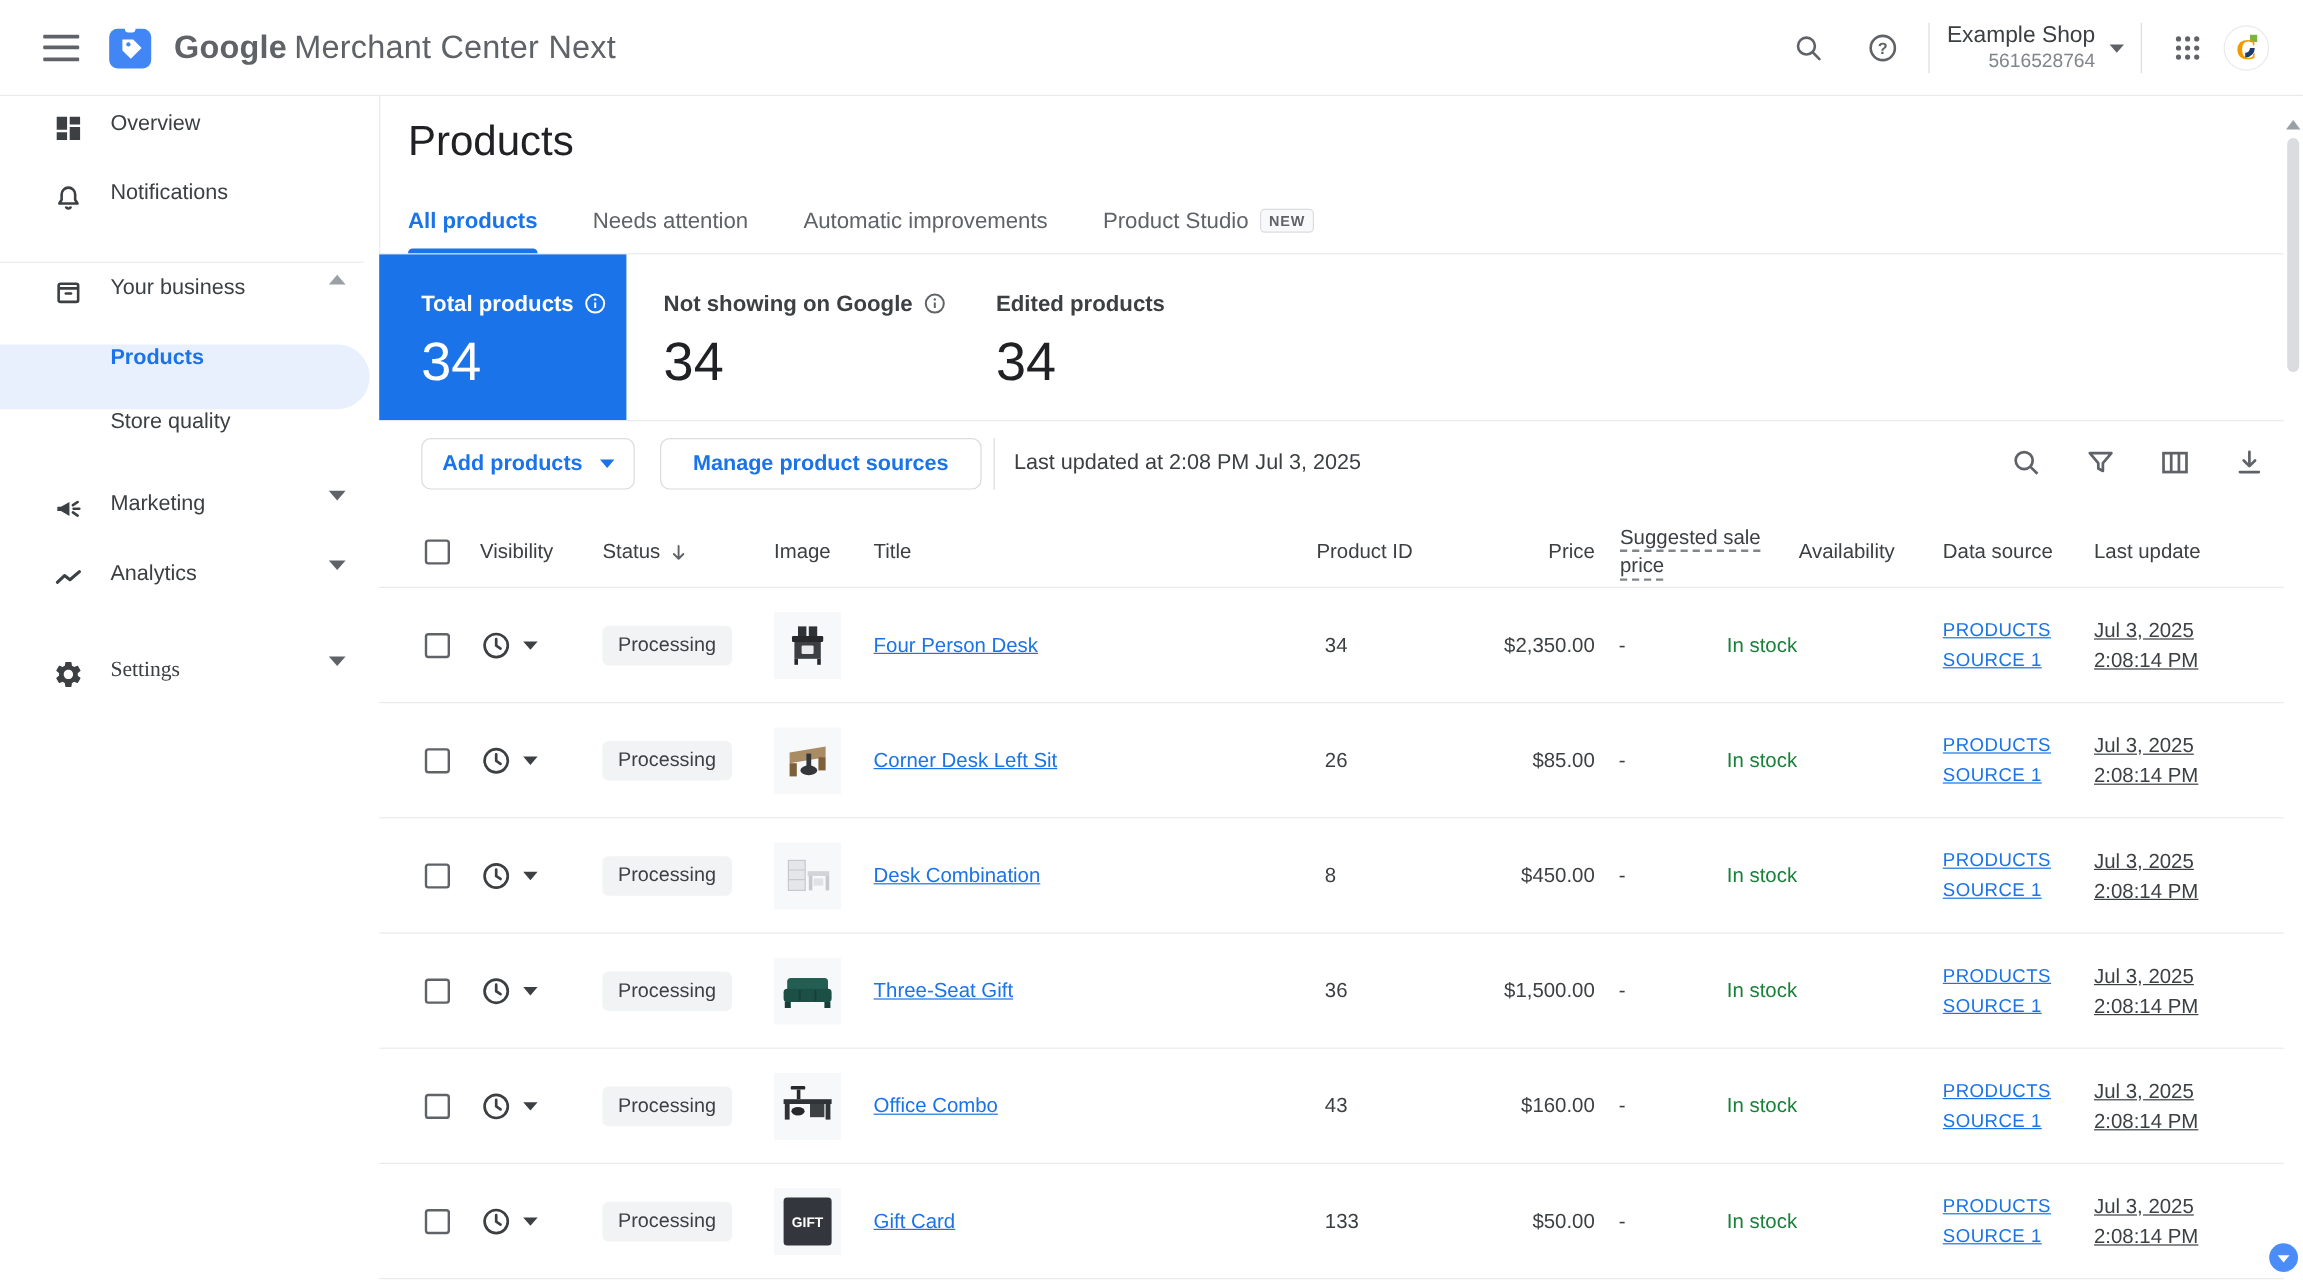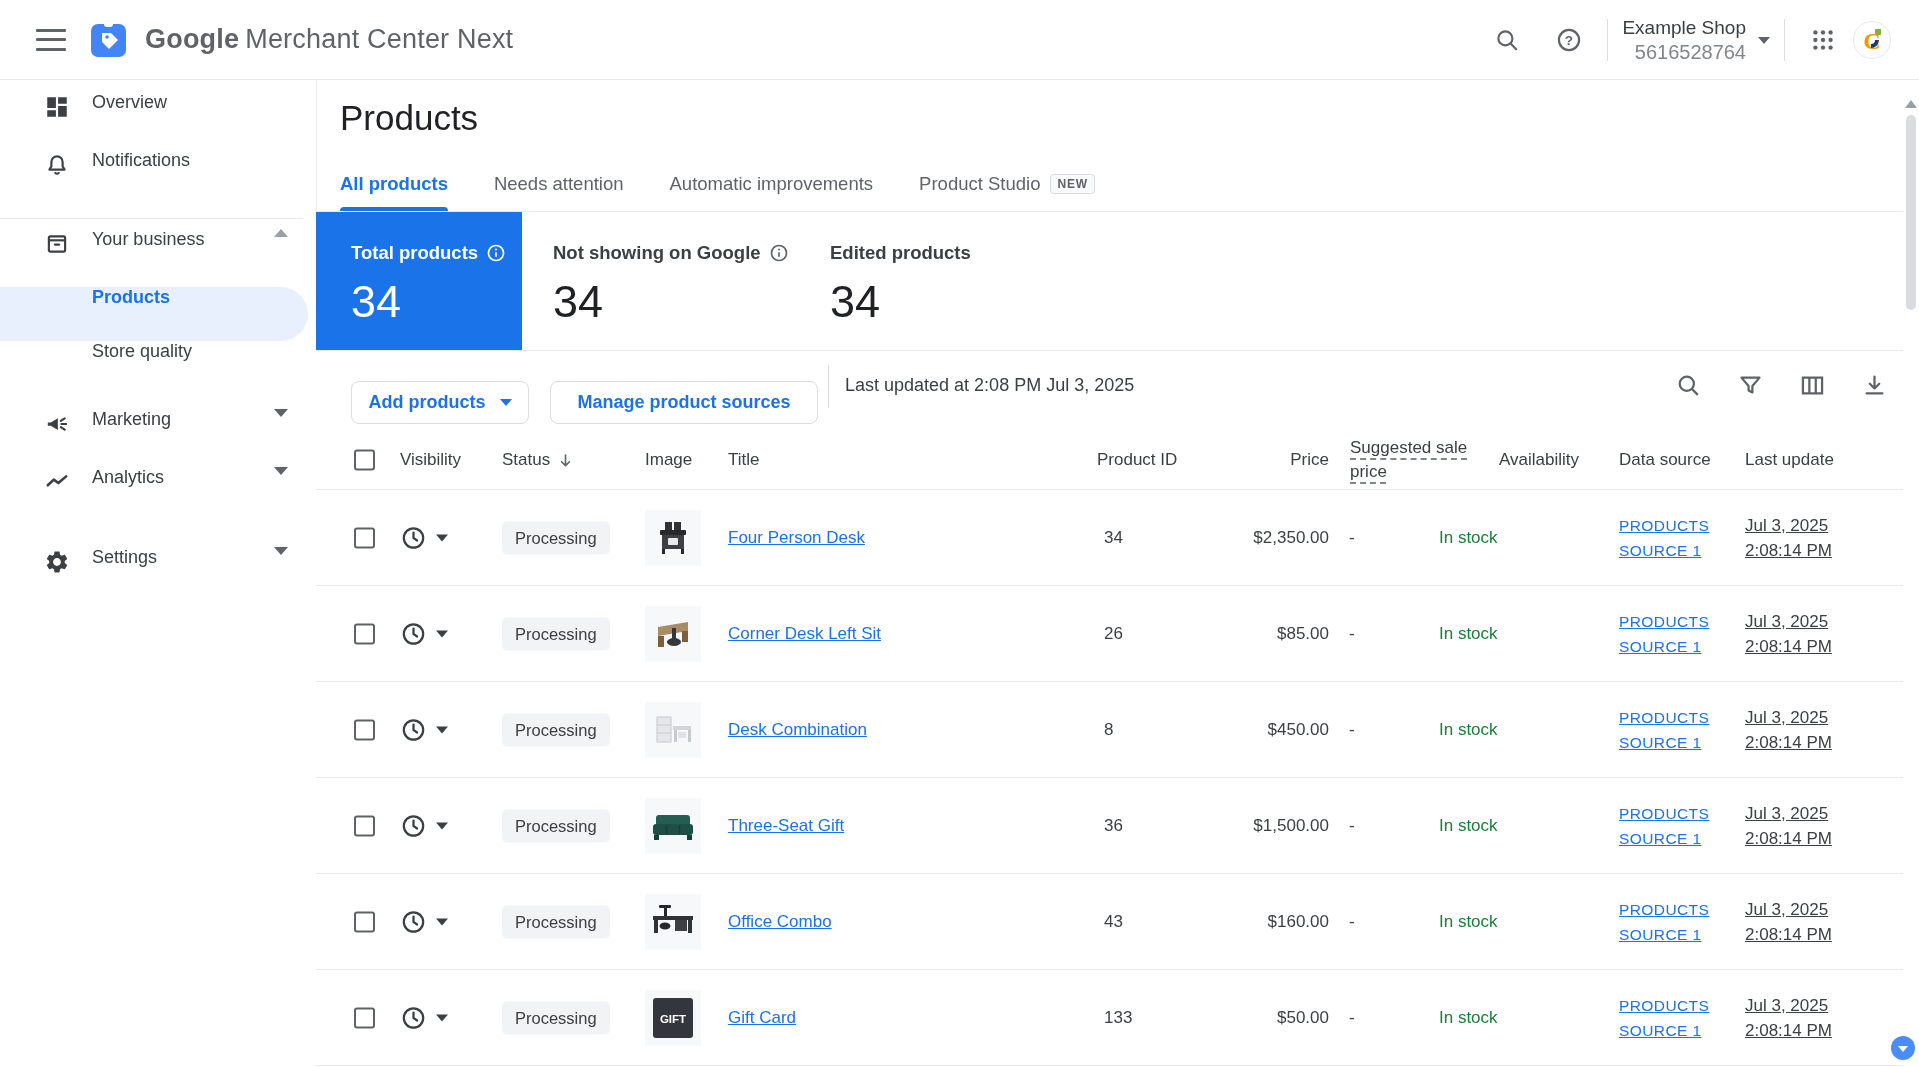--- a/index.html
+++ b/index.html
@@ -14,21 +14,21 @@
   .hamburger span { display:block; height:3px; background:#5f6368; border-radius:1px; }
   .app-logo { width:37px; height:37px; margin-left:24px; }
   .app-title { margin-left:18px; font-size:27px; color:#5f6368; letter-spacing:.2px; white-space:nowrap; }
   .app-title b { font-weight:700; color:#5f6368; margin-right:6px;text-align:right; }
   .appbar-right { position:absolute; right:0; top:0; height:80px; display:flex; align-items:center; }
   .icon-btn { width:48px; height:48px; display:flex; align-items:center; justify-content:center; cursor:pointer; }
   .vdiv { width:1px; height:42px; background:#dadce0; margin:0 14px; }
   .account { text-align:right; display:flex; align-items:center; cursor:pointer; }
   .account-lines { display:flex; flex-direction:column; align-items:flex-end; }
   .account-name { font-size:19px; color:#3c4043; }
-  .account-id { font-size:20px; color:#80868b; margin-top:2px; }
+  .account-id { font-size:16px; color:#80868b; margin-top:2px; }
   .caret-down { width:0; height:0; border-left:6px solid transparent; border-right:6px solid transparent;
     border-top:7px solid #5f6368; margin-left:12px; }
   .avatar { width:38px; height:38px; border-radius:50%; background:#fff; border:1px solid #e8eaed;
     margin:0 28px 0 6px; display:flex; align-items:center; justify-content:center; }
 
   
   .sidebar { position:absolute; left:0; top:80px; width:316px; bottom:0; background:#fff; padding-top:12px; }
   .nav-item { position:relative; height:58px; display:flex; align-items:flex-start; cursor:pointer;
     font-size:18px; color:#3c4043; }
   .nav-item .nav-icon { width:30px; height:30px; margin-left:42px; margin-right:20px; flex:0 0 30px;
@@ -65,21 +65,21 @@
   .card .card-value { font-size:45px; color:#202124; margin-top:12px; font-weight:400; }
   .card.selected { background:#1a73e8; }
   .card.selected .card-label-row, .card.selected .card-value { color:#fff; }
   .card1 { width:206px; padding-left:35px; }
   .card2 { width:308px; padding-left:31px; }
   .card3 { width:260px; }
   .info-icon { margin-left:8px; display:inline-flex; }
 
   
   .toolbar { position:absolute; left:0; right:0; top:271px; height:80px; }
-  .btn { position:absolute; top:30px; height:43px; border:1px solid #dadce0; border-radius:8px;
+  .btn { position:absolute; top:14px; height:43px; border:1px solid #dadce0; border-radius:8px;
     background:#fff; color:#1a73e8; font-size:18px; font-weight:bold; display:flex; align-items:center;
     justify-content:center; cursor:pointer; font-family:"Liberation Sans",sans-serif; }
   .btn-add { left:35px; width:178px; }
   .btn-add .btn-caret { width:0; height:0; border-left:6px solid transparent; border-right:6px solid transparent;
     border-top:7px solid #1a73e8; margin-left:14px; }
   .btn-manage { left:234px; width:268px; }
   .toolbar-vdiv { position:absolute; left:512px; top:14px; width:1px; height:43px; background:#dadce0; }
   .last-updated { position:absolute; left:529px; top:24px; font-size:18px; color:#3c4043; }
   .toolbar-icons { position:absolute; right:31px; top:20px; display:flex; gap:34px; }
   .toolbar-icons .icon-btn { width:28px; height:28px; }
@@ -235,21 +235,21 @@
   </div>
   <div class="nav-item">
     <span class="nav-icon">
       <svg width="26" height="26" viewBox="0 0 24 24" fill="none" stroke="#3c4043" stroke-width="2.4" stroke-linecap="round" stroke-linejoin="round">
         <polyline points="3.5,15 9,9.8 13.2,13 20.5,6.8"></polyline>
       </svg>
     </span>
     <span>Analytics</span>
     <span class="nav-caret-dn"></span>
   </div>
-  <div class="nav-item" style="margin-top:22px;">
+  <div class="nav-item" style="margin-top:22px;font-family:Liberation Serif, serif;">
     <span class="nav-icon">
       <svg width="26" height="26" viewBox="0 0 24 24" fill="#3c4043">
           <path d="M19.14 12.94c.04-.3.06-.61.06-.94s-.02-.64-.07-.94l2.03-1.58c.18-.14.23-.41.12-.61l-1.92-3.32c-.12-.22-.37-.29-.59-.22l-2.39.96c-.5-.38-1.03-.7-1.62-.94L14.4 2.81c-.04-.24-.24-.41-.48-.41h-3.84c-.24 0-.43.17-.47.41l-.36 2.54c-.59.24-1.13.57-1.62.94l-2.39-.96c-.22-.08-.47 0-.59.22L2.74 8.87c-.12.21-.08.47.12.61l2.03 1.58c-.05.3-.09.63-.09.94s.02.64.07.94l-2.03 1.58c-.18.14-.23.41-.12.61l1.92 3.32c.12.22.37.29.59.22l2.39-.96c.5.38 1.03.7 1.62.94l.36 2.54c.05.24.24.41.48.41h3.84c.24 0 .44-.17.47-.41l.36-2.54c.59-.24 1.13-.56 1.62-.94l2.39.96c.22.08.47 0 .59-.22l1.92-3.32c.12-.22.07-.47-.12-.61l-2.01-1.58zM12 15.6c-1.98 0-3.6-1.62-3.6-3.6s1.62-3.6 3.6-3.6 3.6 1.62 3.6 3.6-1.62 3.6-3.6 3.6z"></path>
         </svg>
     </span>
     <span>Settings</span>
     <span class="nav-caret-dn"></span>
   </div>
 </div>
 

